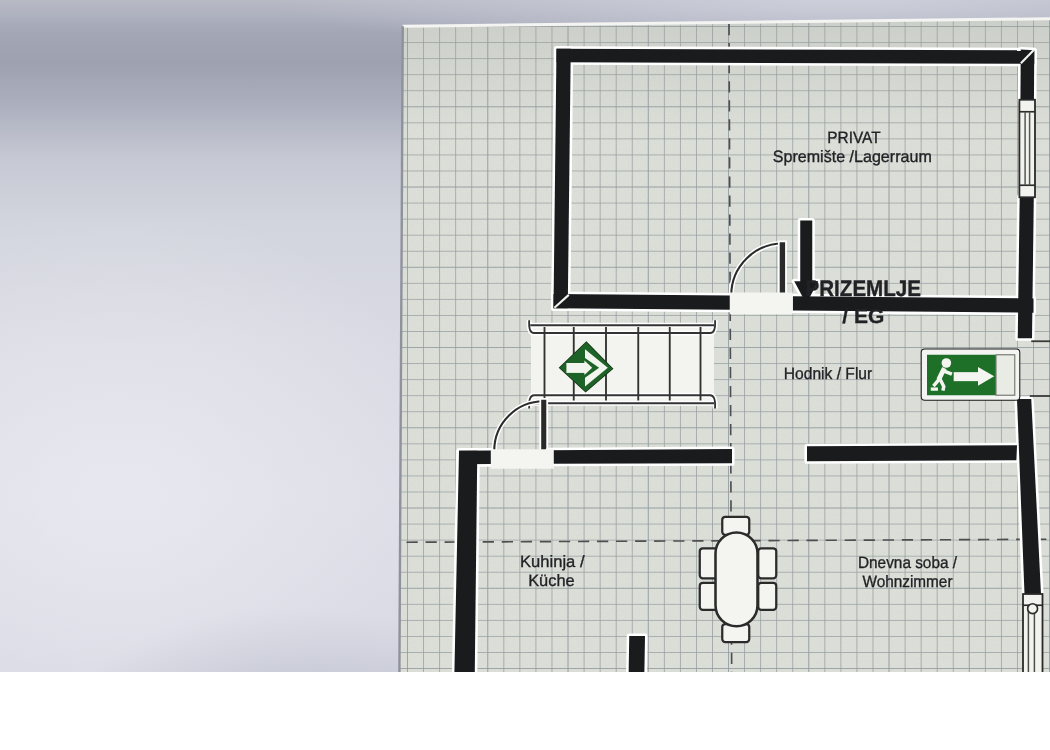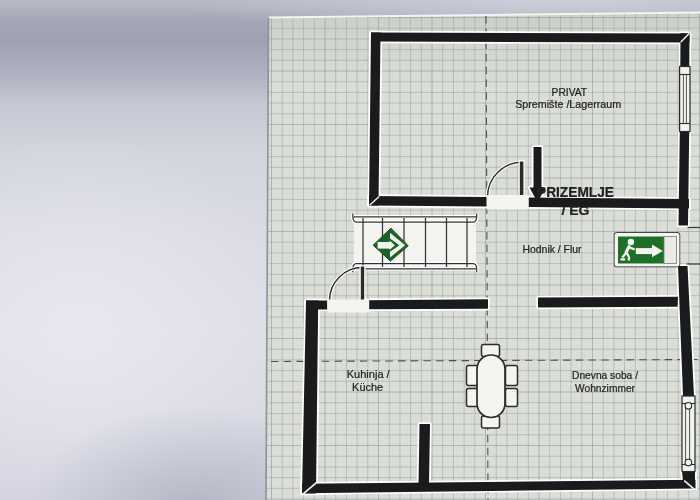--- a/index.html
+++ b/index.html
@@ -1,16 +1,16 @@
 <!DOCTYPE html>
 <html><head>
 <meta charset="utf-8">
 <style>
   html,body{margin:0;padding:0;}
-  #stage{position:relative;width:700px;height:500px;overflow:hidden;
+  #stage{position:relative;width:700px;height:448px;overflow:hidden;
     font-family:"Liberation Sans", sans-serif;
     background:
       radial-gradient(430px 42px at 560px 0px, rgba(206,208,220,.95), rgba(206,208,220,0) 88%),
       radial-gradient(240px 150px at 195px 510px, rgba(150,154,172,.5), rgba(150,154,172,0) 70%),
       radial-gradient(300px 260px at 80px 330px, rgba(238,239,245,.65), rgba(238,239,245,0) 75%),
       linear-gradient(180deg,
         #b8bac6 0px, #a2a6b5 22px, #9da1b0 42px, #adb1bf 72px,
         #c6c8d3 105px, #d3d5de 150px, #d9dae3 230px, #dcdde6 330px,
         #d8d9e3 430px, #d2d3df 500px);
   }

